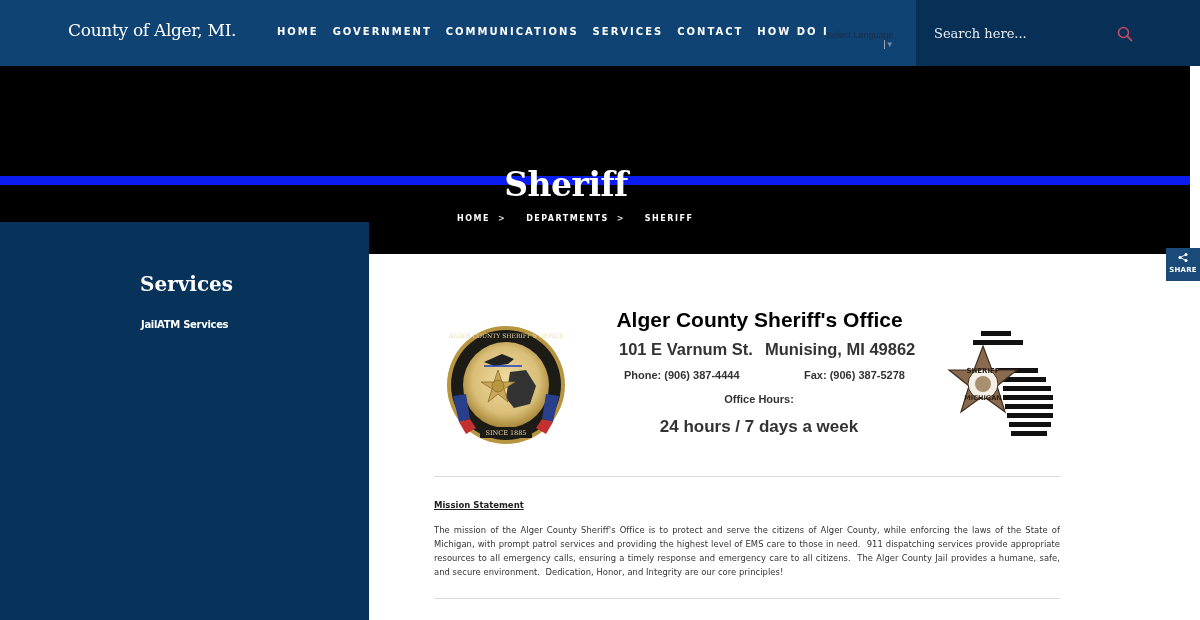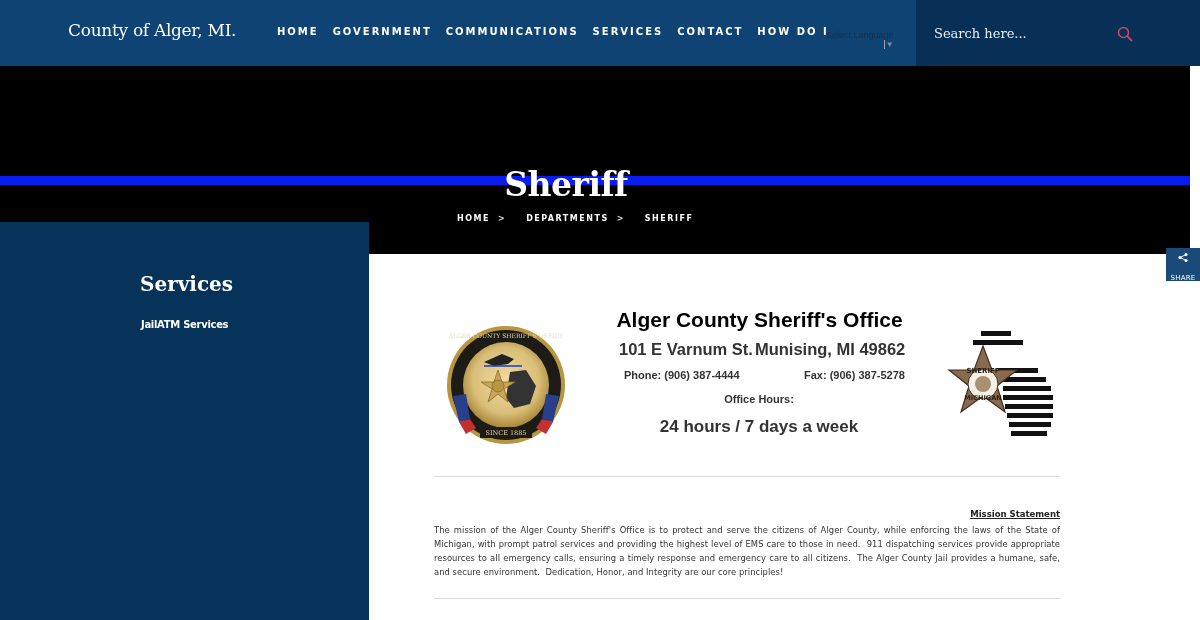--- a/index.html
+++ b/index.html
@@ -23,43 +23,43 @@
   .hero-right-strip { position: absolute; left: 1190px; top: 66px; width: 10px; height: 188px; background: #ffffff; }
   .blue-line { position: absolute; left: 0; top: 110px; width: 1190px; height: 9px; background: #0a1cf0; }
   .hero-title { position: absolute; left: 0; width: 1132px; top: 99px; text-align: center; font-family: "DejaVu Serif", serif; font-size: 33px; color: #ffffff; letter-spacing: -0.5px; }
   .breadcrumb { position: absolute; left: 457px; top: 148px; display: flex; align-items: center; font-family: "DejaVu Sans", sans-serif; font-size: 8px; font-weight: bold; letter-spacing: 1.5px; color: #ffffff; }
   .crumb { cursor: pointer; }
   .crumb-sep { margin: 0 20px 0 8px; font-size: 8px; color: #e0e0e0; }
 
   
   .share { position: absolute; left: 1166px; top: 248px; width: 34px; height: 33px; background: #1a4a78; color: #fff; text-align: center; cursor: pointer; }
   .share-icon { display: block; margin: 5px auto 0; width: 10px; height: 9px; }
-  .share-label { display: block; font-family: "DejaVu Sans", sans-serif; font-size: 7px; font-weight: normal; margin-top: 12px; letter-spacing: 0.2px; }
+  .share-label { display: block; font-family: "DejaVu Sans", sans-serif; font-size: 7px; font-weight: bold; margin-top: 4px; letter-spacing: 0.2px; }
 
   
   .sidebar { position: absolute; left: 0; top: 222px; width: 369px; height: 398px; background: #073259; }
   .sidebar-title { position: absolute; left: 140px; top: 50px; font-family: "DejaVu Serif", serif; font-size: 20px; color: #ffffff; }
   .sidebar-link { position: absolute; left: 141px; top: 97px; font-family: "DejaVu Sans", sans-serif; font-size: 10px; font-weight: bold; color: #ffffff; cursor: pointer; letter-spacing: -0.3px; }
 
   
   .content { position: absolute; left: 369px; top: 254px; width: 821px; height: 366px; background: #ffffff; }
   .seal-left { position: absolute; left: 75px; top: 70px; width: 124px; height: 122px; }
   .badge-right { position: absolute; left: 574px; top: 72px; width: 116px; height: 118px; }
 
   .office-title { position: absolute; left: 0; width: 781px; top: 54px; text-align: center; font-family: "Liberation Sans", sans-serif; font-weight: bold; font-size: 21px; color: #000000; padding-left: 0; }
   .center-col { position: absolute; left: 250px; width: 280px; }
   .addr { top: 86px; font-size: 16.5px; font-weight: bold; color: #333333; font-family: "Liberation Sans", sans-serif; white-space: nowrap; }
-  .addr .city { margin-left: 2px; }
+  .addr .city { margin-left: 12px; }
   .phone { position: absolute; left: 255px; top: 115px; font-size: 11px; font-weight: bold; color: #333333; font-family: "Liberation Sans", sans-serif; }
   .fax { position: absolute; left: 435px; top: 115px; font-size: 11px; font-weight: bold; color: #333333; font-family: "Liberation Sans", sans-serif; }
   .hours-label { position: absolute; left: 290px; width: 200px; top: 139px; text-align: center; font-size: 11px; font-weight: bold; color: #333333; font-family: "Liberation Sans", sans-serif; }
   .hours-value { position: absolute; left: 290px; width: 200px; top: 163px; text-align: center; font-size: 17px; font-weight: bold; color: #333333; font-family: "Liberation Sans", sans-serif; }
 
   .divider { position: absolute; left: 65px; width: 626px; height: 1px; background: #dcdcdc; }
-  .mission-title { position: absolute; left: 65px; width: 626px; top: 255px; text-align: right; font-family: "DejaVu Sans", sans-serif; font-size: 8.5px; font-weight: bold; color: #222; text-decoration: underline; }
+  .mission-title { position: absolute; left: 65px; width: 626px; top: 246px; text-align: left; font-family: "DejaVu Sans", sans-serif; font-size: 8.5px; font-weight: bold; color: #222; text-decoration: underline; }
   .mission-text { position: absolute; left: 65px; top: 269px; width: 626px; font-family: "DejaVu Sans", sans-serif; font-size: 8.4px; line-height: 14px; color: #333333; text-align: justify; letter-spacing: 0.05px; white-space: pre-wrap; }
 </style>
 </head>
 <body>
 
 <div class="topbar">
   <div class="brand">County of Alger, MI.</div>
   <nav class="nav">
     <span class="nav-item">HOME</span>
     <span class="nav-item">GOVERNMENT</span>

